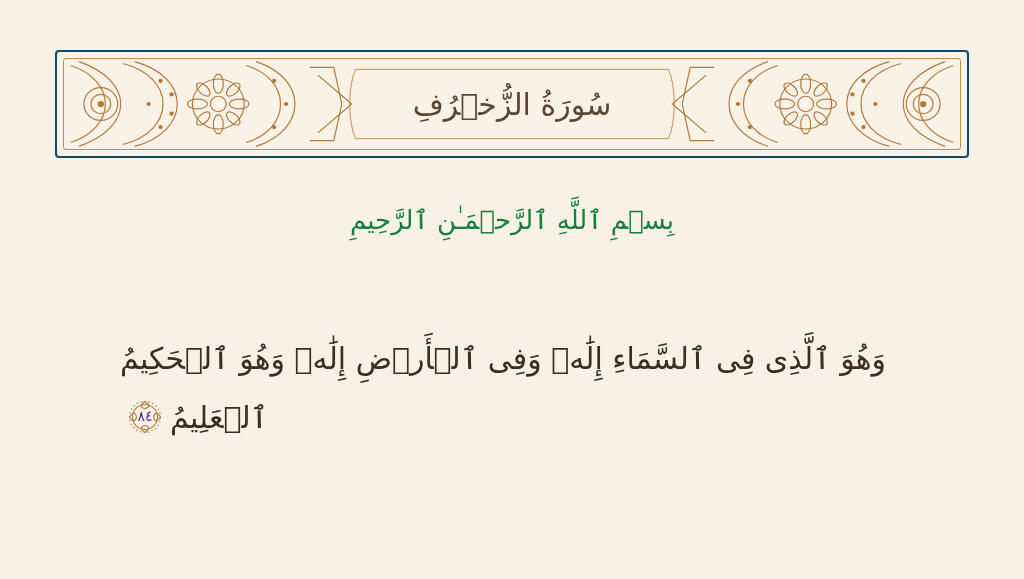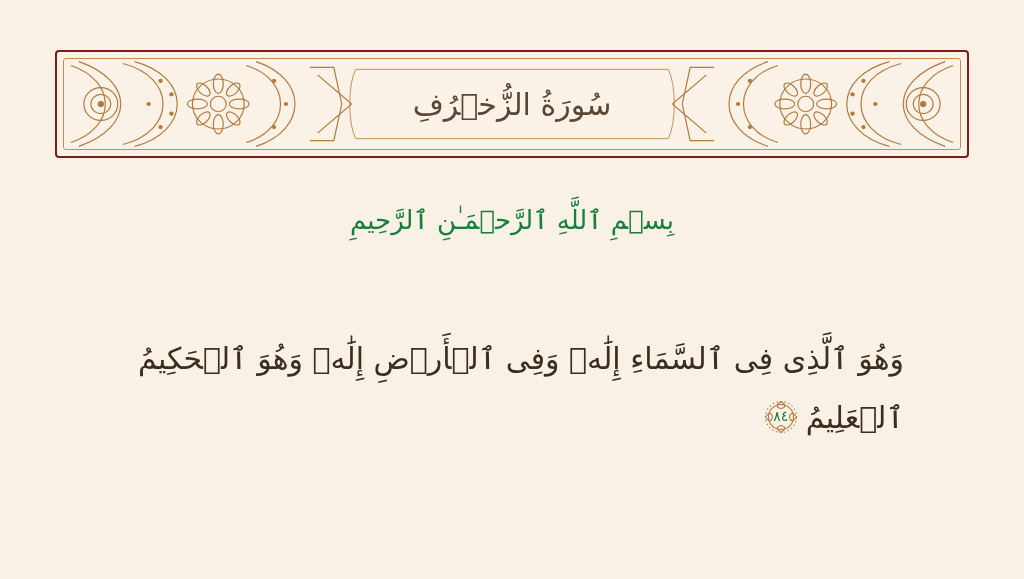--- a/index.html
+++ b/index.html
@@ -16,21 +16,21 @@
   }
 
   
   .surah-header {
     position: absolute;
     left: 55px;
     top: 50px;
     width: 914px;
     height: 108px;
     box-sizing: border-box;
-    border: 2px solid #7f1d1d;
+    border: 2px solid #0c4a6e;
     border-radius: 4px;
     background: #fbf2e7;
   }
   .surah-header .inner-line {
     position: absolute;
     left: 6px;
     top: 6px;
     right: 6px;
     bottom: 6px;
     border: 1px solid #c08e52;
@@ -73,21 +73,21 @@
     font-family: "DejaVu Sans", sans-serif;
   }
 
   
   .ayah-block {
     position: absolute;
     left: 120px;
     right: 120px;
     top: 330px;
     direction: rtl;
-    text-align: right;
+    text-align: left;
     color: #3b2d20;
     font-size: 30px;
     line-height: 1.95;
     font-family: "DejaVu Sans", sans-serif;
   }
   .ayah-text {
     display: inline;
   }
   .ayah-number {
     display: inline-block;
@@ -105,21 +105,21 @@
   .ayah-number .num {
     position: absolute;
     left: 0;
     top: 0;
     width: 38px;
     height: 38px;
     display: flex;
     align-items: center;
     justify-content: center;
     font-size: 14px;
-    color: #15803d;
+    color: #4c1d95;
     direction: rtl;
   }
 </style>
 </head>
 <body>
 
 <div class="surah-header">
   <div class="inner-line"></div>
 
   <svg class="ornament-svg" viewBox="0 0 914 108" preserveAspectRatio="none">

